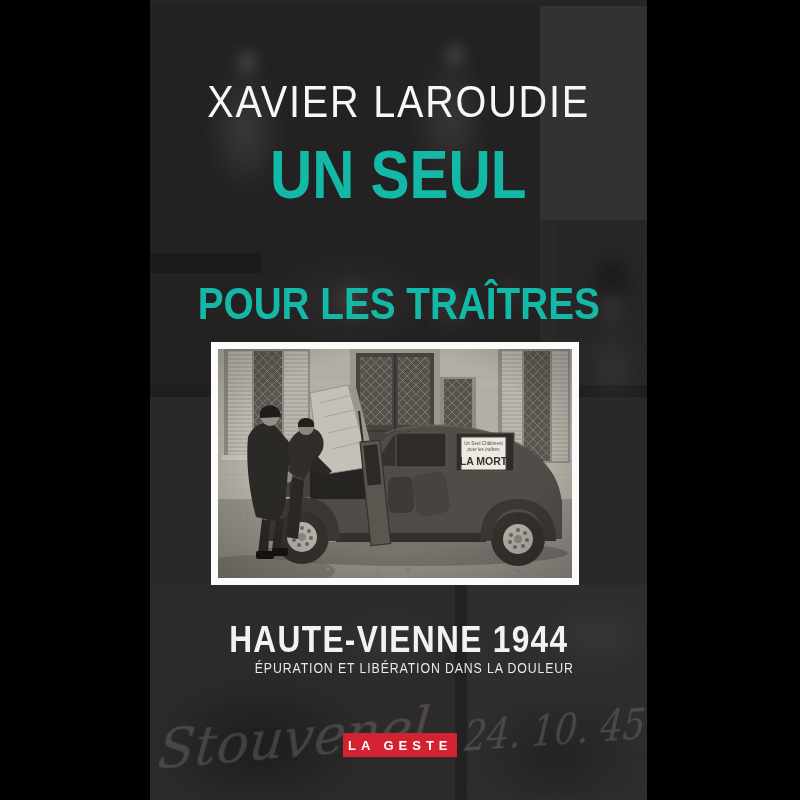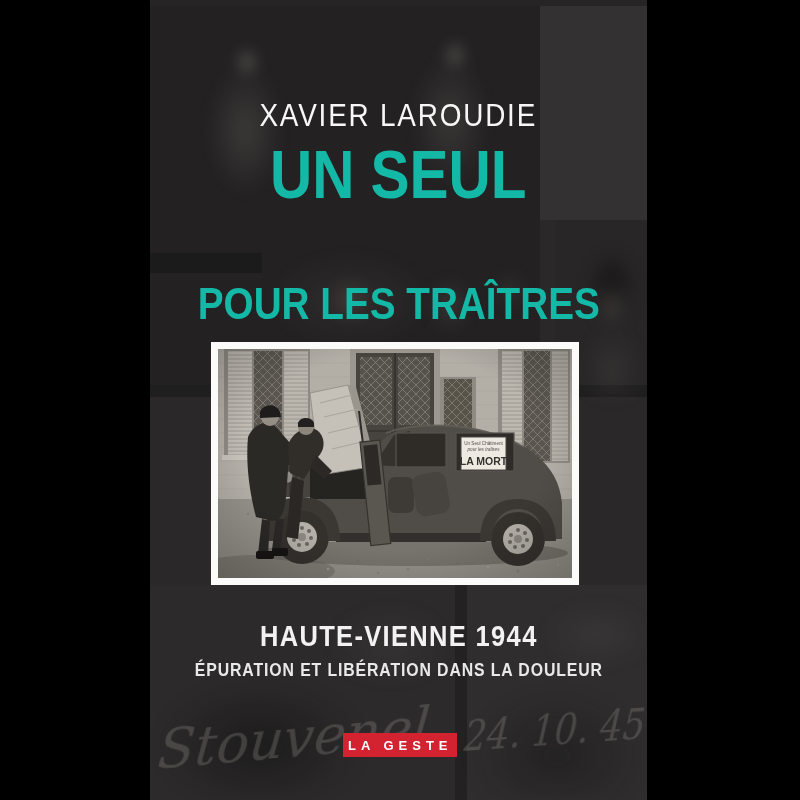--- a/index.html
+++ b/index.html
@@ -48,30 +48,30 @@
       radial-gradient(80px 50px at 130px 50px, rgba(125,119,113,.12), transparent 70%);}
   
   .hand{position:absolute;font-family:"DejaVu Serif", serif;font-style:italic;
         color:rgba(168,162,154,.26);filter:blur(.6px);white-space:nowrap;}
   .hw-left{left:8px;top:706px;font-size:54px;transform:rotate(-5deg) skewX(-10deg);}
   .hw-right{left:316px;top:712px;font-size:42px;transform:rotate(-4deg) skewX(-8deg) scaleX(.85);
             transform-origin:left top;}
   
   .ctext{position:absolute;left:0;width:100%;text-align:center;line-height:1;white-space:nowrap;}
   .ctext>span{display:inline-block;}
-  .author{top:80px;font-size:31px;font-weight:400;color:#f7f7f7;letter-spacing:2px;margin-top:20px;}
+  .author{top:80px;font-size:44px;font-weight:400;color:#f7f7f7;letter-spacing:2px;}
   .author>span{transform:scaleX(.90);}
   .title{color:#14b8a6;font-weight:800;}
   .title>span{transform:scaleX(.86);}
   .t1{top:140px;font-size:68px;}
   .t2{top:214px;font-size:68px;}
   .t3{top:281px;font-size:45px;}
-  .sub1{top:622px;font-size:29px;font-weight:700;color:#f2f2f2;letter-spacing:1.5px;}
+  .sub1{top:622px;font-size:36px;font-weight:700;color:#f2f2f2;letter-spacing:1.5px;}
   .sub1>span{transform:scaleX(.88);}
-  .sub2{top:661px;font-size:18px;font-weight:700;color:#e9e9e9;letter-spacing:1px;}
+  .sub2{top:661px;font-size:14px;font-weight:400;color:#e9e9e9;letter-spacing:1px;padding-left:16px;}
   .sub2>span{transform:scaleX(.88);}
   
   .photo-frame{position:absolute;left:61px;top:342px;width:368px;height:243px;
                background:#fbfbfa;}
   .photo-frame svg{position:absolute;left:7px;top:7px;}
   
   .publisher{position:absolute;left:193px;top:733px;width:114px;height:24px;
              background:#d32330;display:flex;align-items:center;justify-content:flex-start;}
   .publisher span{color:#fff;font-size:13px;font-weight:700;letter-spacing:5px;
                   text-indent:5px;line-height:1;}

